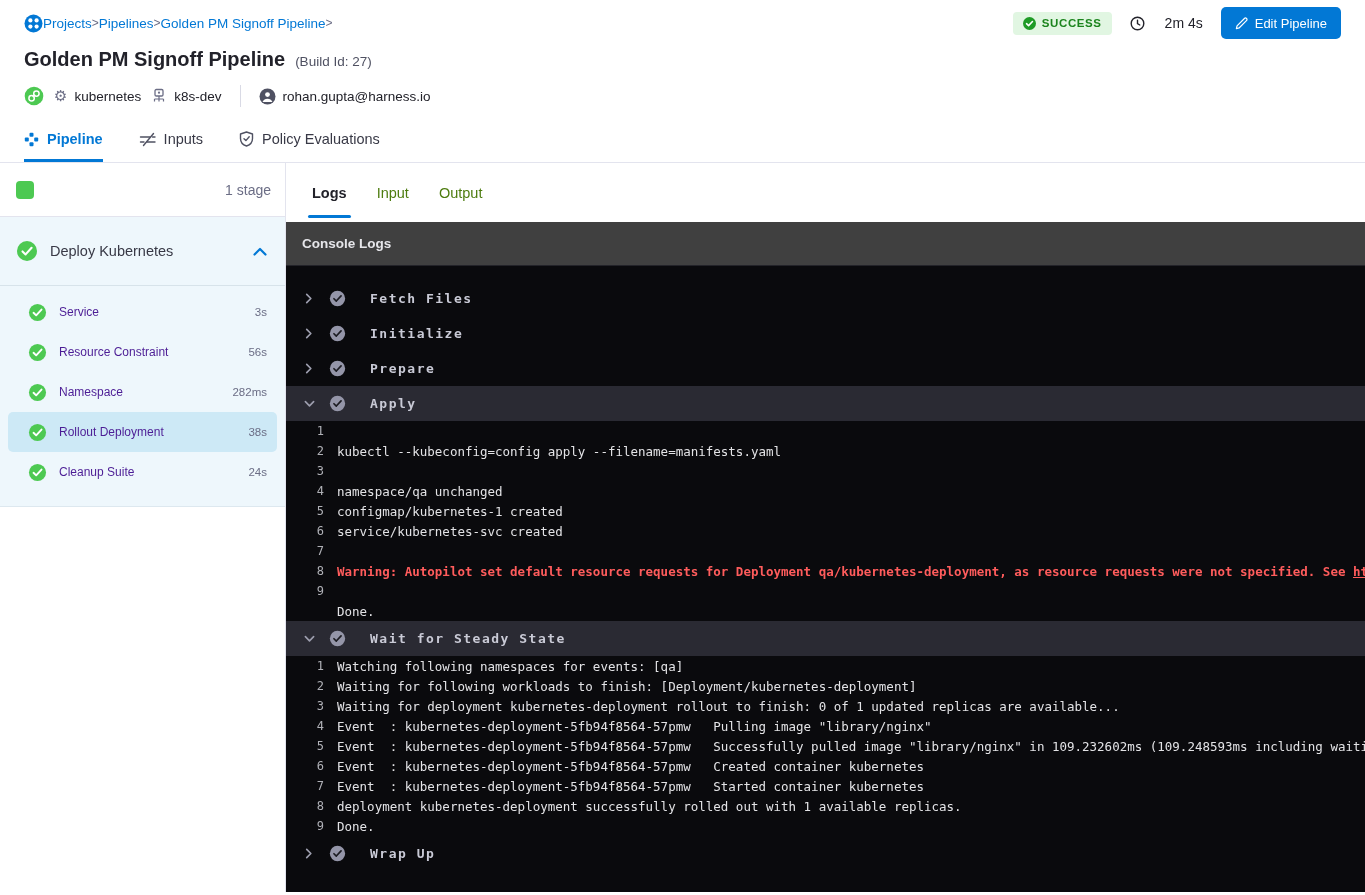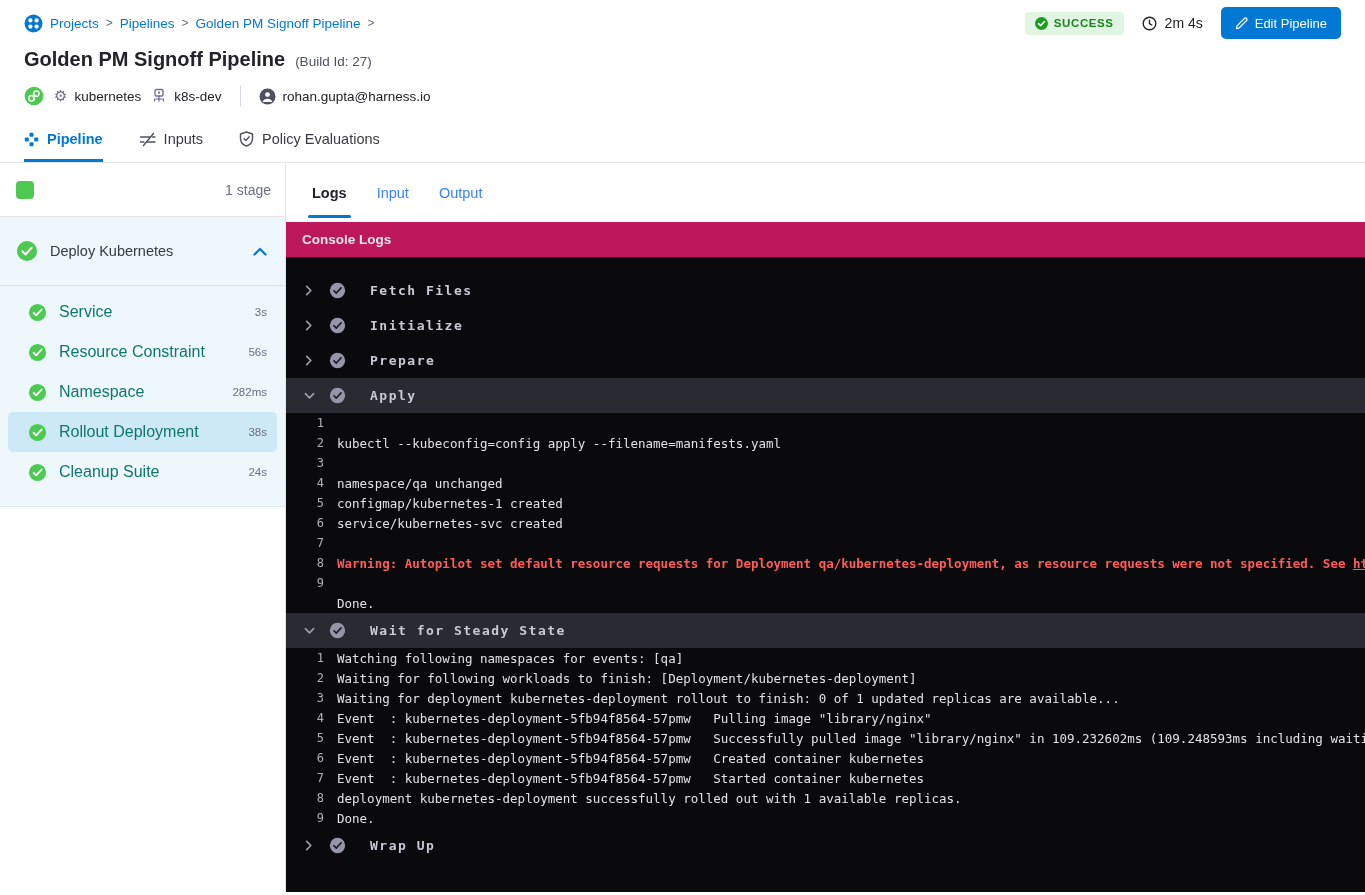--- a/index.html
+++ b/index.html
@@ -2,27 +2,27 @@
 <html><head>
 <meta charset="utf-8">
 <style>
   * { margin:0; padding:0; box-sizing:border-box; }
   html,body { width:1365px; height:895px; overflow:hidden; background:#fff;
     font-family:"Liberation Sans", sans-serif; color:#22222a; }
 
   
   .hdr { padding:10px 24px 0 24px; background:#fff; }
   .hdr-top { display:flex; align-items:center; justify-content:space-between; height:26px; }
-  .crumbs { display:flex; align-items:center; gap:7px; font-size:13.5px; }
+  .crumbs { display:flex; align-items:center; font-size:13.5px; }
   .crumb-link { color:#0278d5; cursor:pointer; text-decoration:none; }
   .crumb-sep { color:#6b6d85; font-size:12px; }
   .hdr-right { display:flex; align-items:center; gap:18px; }
   .badge-success { display:flex; align-items:center; gap:6px; background:#e1f6e2; color:#1b841d;
     font-weight:bold; font-size:11.5px; letter-spacing:.6px; padding:5px 10px; border-radius:4px; }
-  .duration { display:flex; align-items:center; gap:8px; font-size:14px; color:#22222a; }
+  .duration { display:flex; align-items:center; gap:20px; font-size:14px; color:#22222a; }
   .btn-primary { display:flex; align-items:center; gap:7px; background:#0278d5; color:#fff;
     font-size:13px; font-weight:500; border:none; border-radius:5px; height:32px; padding:0 14px; cursor:pointer; }
 
   .title-row { display:flex; align-items:baseline; gap:10px; margin-top:12px; }
   .page-title { font-size:20px; font-weight:bold; color:#22222a; }
   .build-id { font-size:13.5px; color:#4f5162; }
   .meta-row { display:flex; align-items:center; gap:10px; margin-top:14px; height:22px; }
   .meta-item { display:flex; align-items:center; gap:7px; font-size:13.5px; color:#22222a; }
   .meta-divider { width:1px; height:22px; background:#d9dae5; margin:0 8px; }
   .gear-glyph { font-family:"DejaVu Sans", sans-serif; color:#6b6d85; font-size:15px; line-height:1; }
@@ -42,34 +42,34 @@
   .stage-square { width:18px; height:18px; border-radius:4px; background:#4dc952; }
   .stage-count { font-size:14px; color:#6b6d85; }
   .stage-card { background:#eef7fc; border-bottom:1px solid #dde8ef; padding-bottom:6px; }
   .stage-header { display:flex; align-items:center; gap:12px; height:68px; padding:0 18px 0 16px; cursor:pointer; }
   .stage-header .name { flex:1; font-size:14.5px; color:#383946; }
   .stage-sep { height:1px; background:#d7e3ea; margin:0; }
   .steps { padding:6px 0 8px 0; }
   .step { display:flex; align-items:center; gap:12px; height:40px; margin:0 8px; padding:0 10px 0 20px;
     border-radius:5px; cursor:pointer; }
   .step.selected { background:#cde9f6; }
-  .step .name { flex:1; font-size:16px; color:#0f766e; }
+  .step .name { flex:1; font-size:12px; color:#4c1d95; }
   .step .dur { font-size:11.5px; color:#6b6d85; }
 
   
   .panel { flex:1; display:flex; flex-direction:column; min-width:0; }
   .ptabs { display:flex; gap:30px; padding:0 0 0 26px; height:59px; align-items:center; background:#fff; }
-  .ptab { font-size:14.5px; color:#3b82f6; cursor:pointer; position:relative; height:100%;
+  .ptab { font-size:14.5px; color:#4d7c0f; cursor:pointer; position:relative; height:100%;
     display:flex; align-items:center; }
   .ptab.active { color:#22222a; font-weight:bold; }
   .ptab.active::after { content:""; position:absolute; left:-4px; right:-4px; bottom:4px; height:3px;
     border-radius:2px; background:#0278d5; }
 
   .console { flex:1; background:#0a0a0d; display:flex; flex-direction:column; min-height:0; }
-  .console-hdr { height:36px; background:#be185d; border-bottom:1px solid #232329;
+  .console-hdr { height:44px; background:#404040; border-bottom:1px solid #232329;
     display:flex; align-items:center; padding:0 16px; }
   .console-title { color:#e6e6ea; font-size:13.5px; font-weight:bold; }
   .console-body { flex:1; overflow:hidden; padding-top:15px; font-family:"DejaVu Sans Mono", monospace; }
 
   .sec-hdr { display:flex; align-items:center; height:35px; padding:0 10px; cursor:pointer; }
   .sec-hdr.expanded { background:#2a2a33;align-items:center; }
   .sec-hdr .chev { width:26px; display:flex; justify-content:center; }
   .sec-hdr .scheck { width:30px; display:flex; justify-content:center; }
   .sec-title { margin-left:18px; color:#c9cad6; font-size:13px; letter-spacing:1.5px;font-weight:bold; }
 

